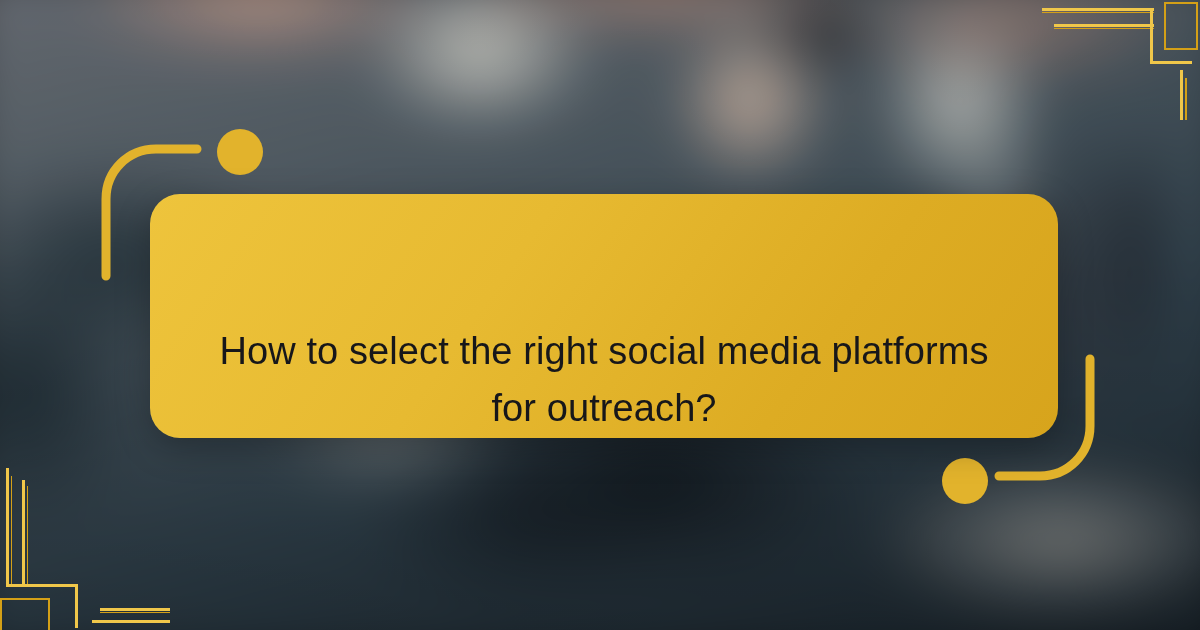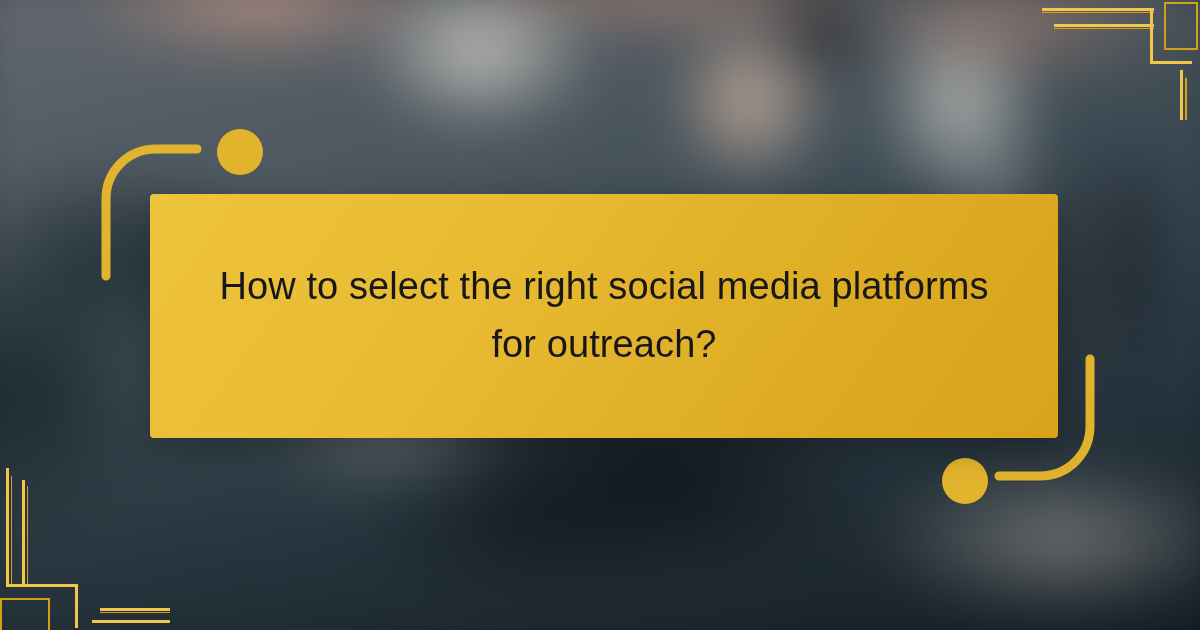--- a/index.html
+++ b/index.html
@@ -80,25 +80,25 @@
     background: #e2b32c;
   }
 
   
   #headline-card {
     position: absolute;
     left: 150px;
     top: 194px;
     width: 908px;
     height: 244px;
-    border-radius: 4px;
+    border-radius: 30px;
     background: linear-gradient(125deg, #eec43c 0%, #e7ba31 38%, #ddac23 72%, #d7a41c 100%);
     box-shadow: 0 10px 34px rgba(0,0,0,0.28);
     display: flex;
-    align-items: center;
+    align-items: flex-end;
     justify-content: center;
     padding: 0 58px;
     box-sizing: border-box;
   }
   #headline-text {
     margin: 0;
     font-size: 38px;
     font-weight: 400;
     line-height: 1.52;
     color: #17171a;

